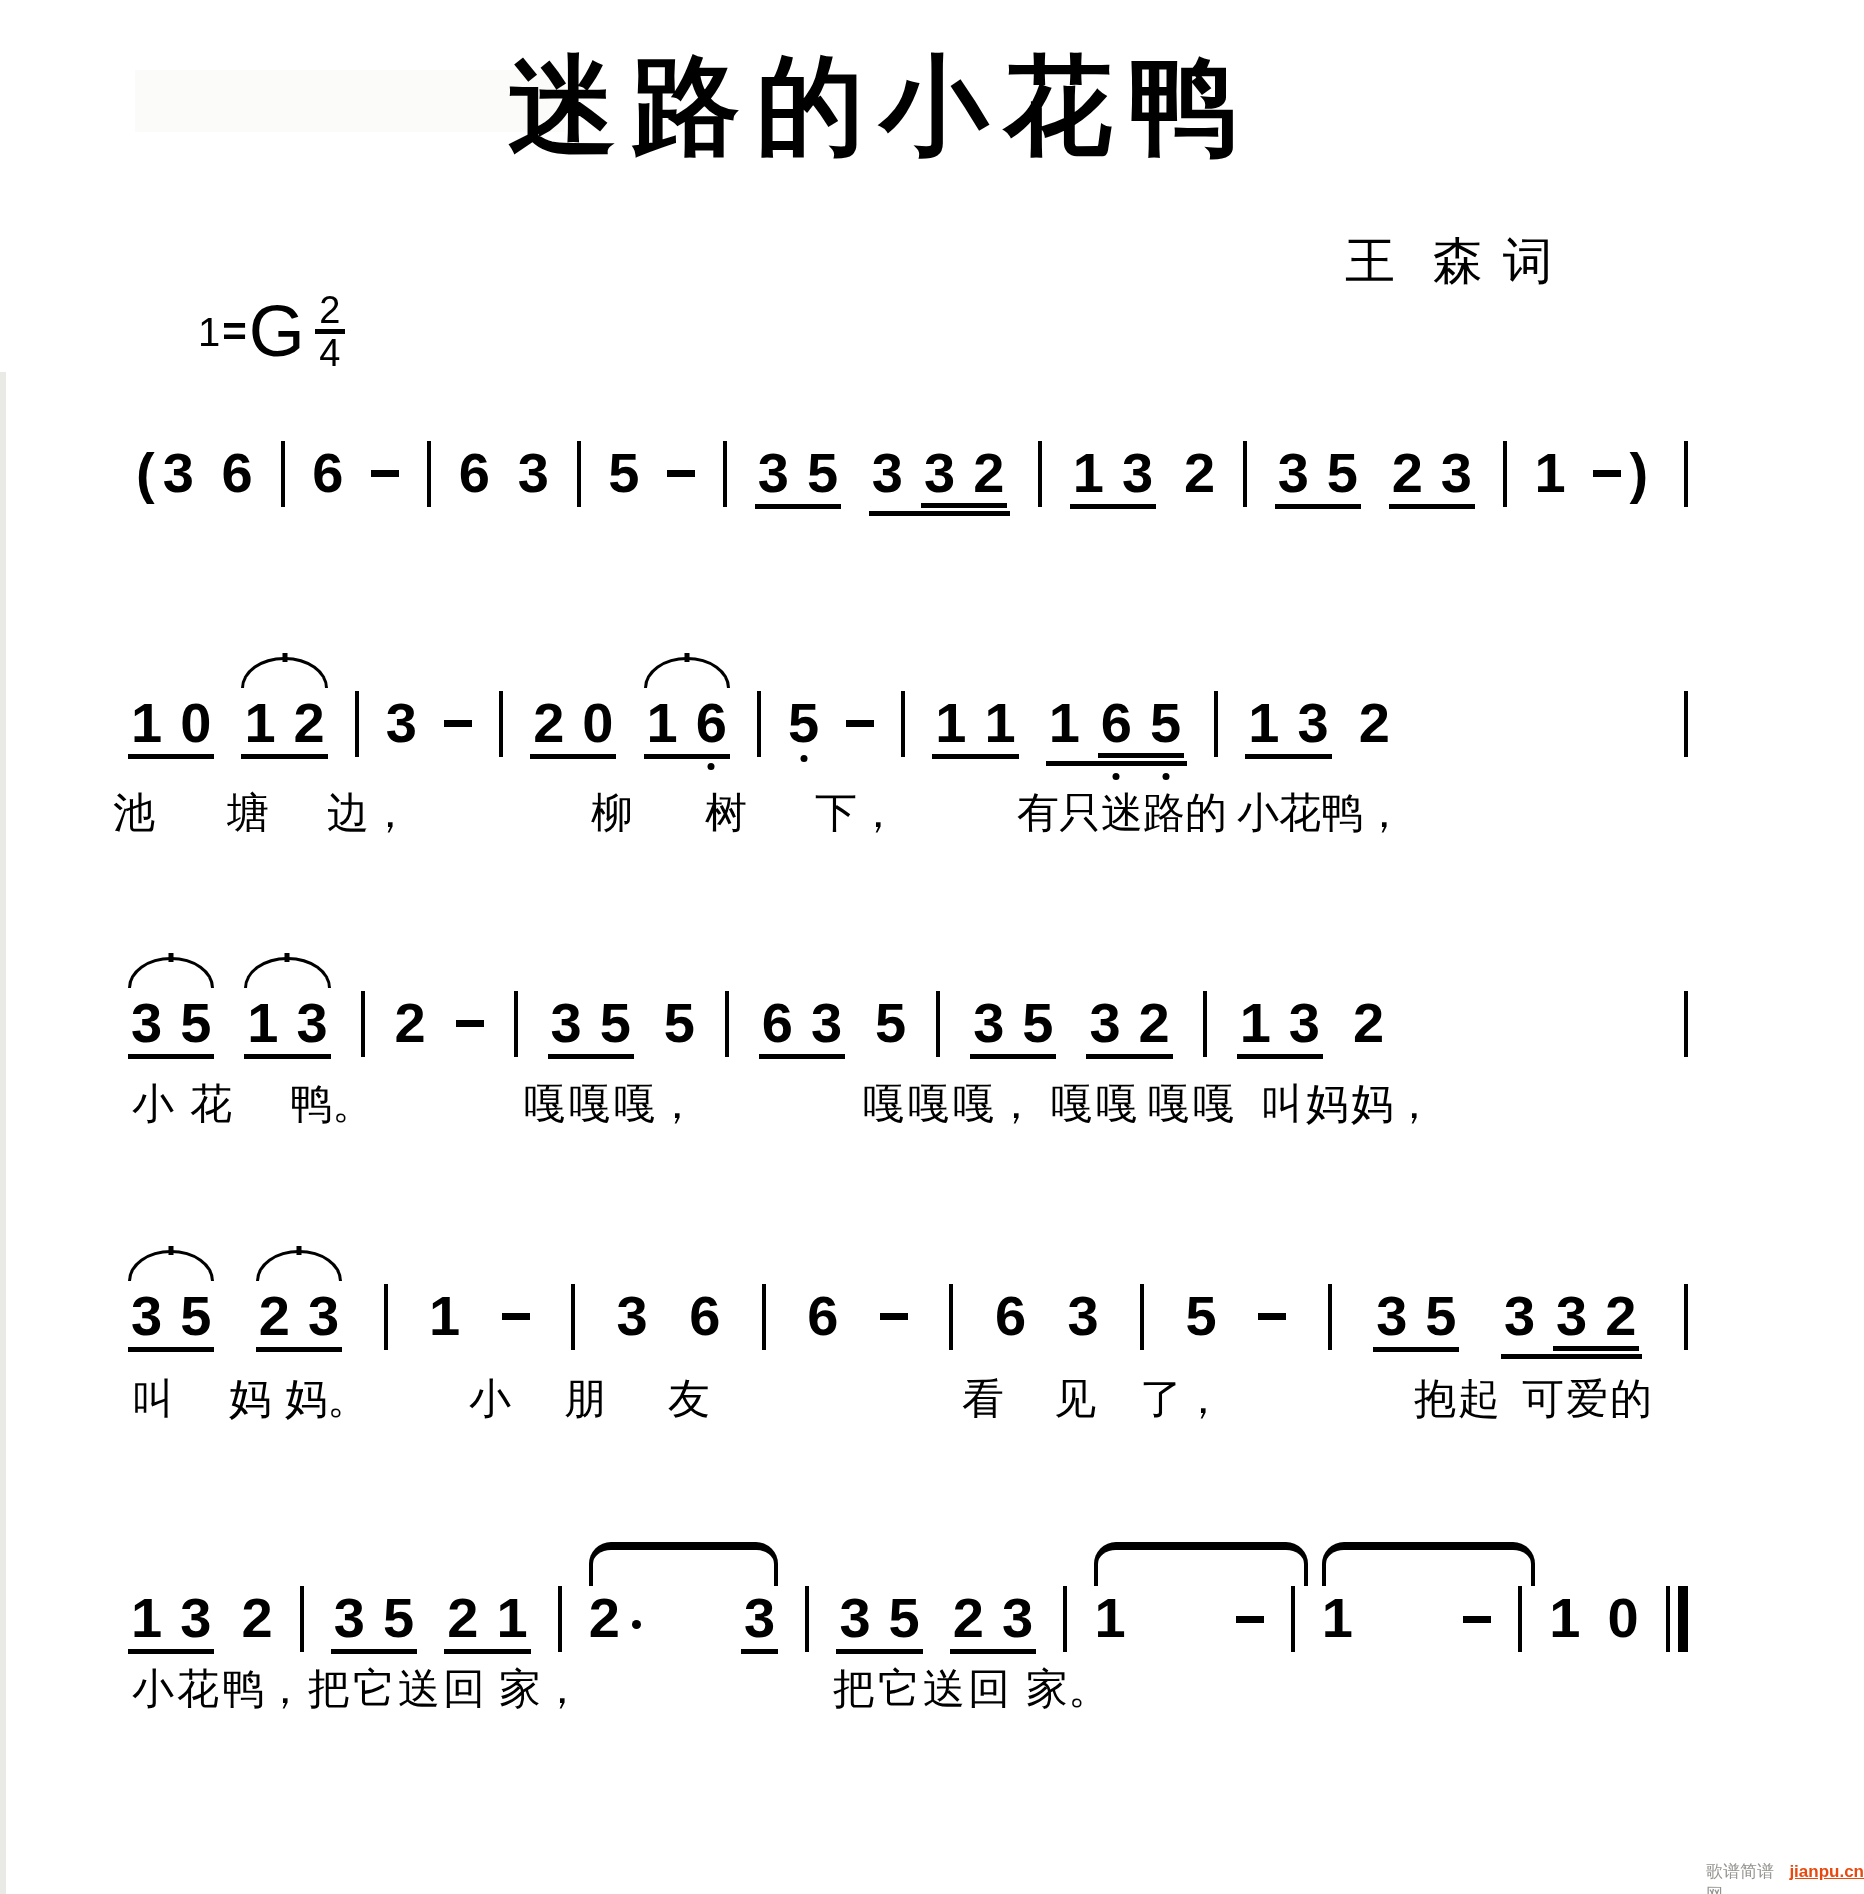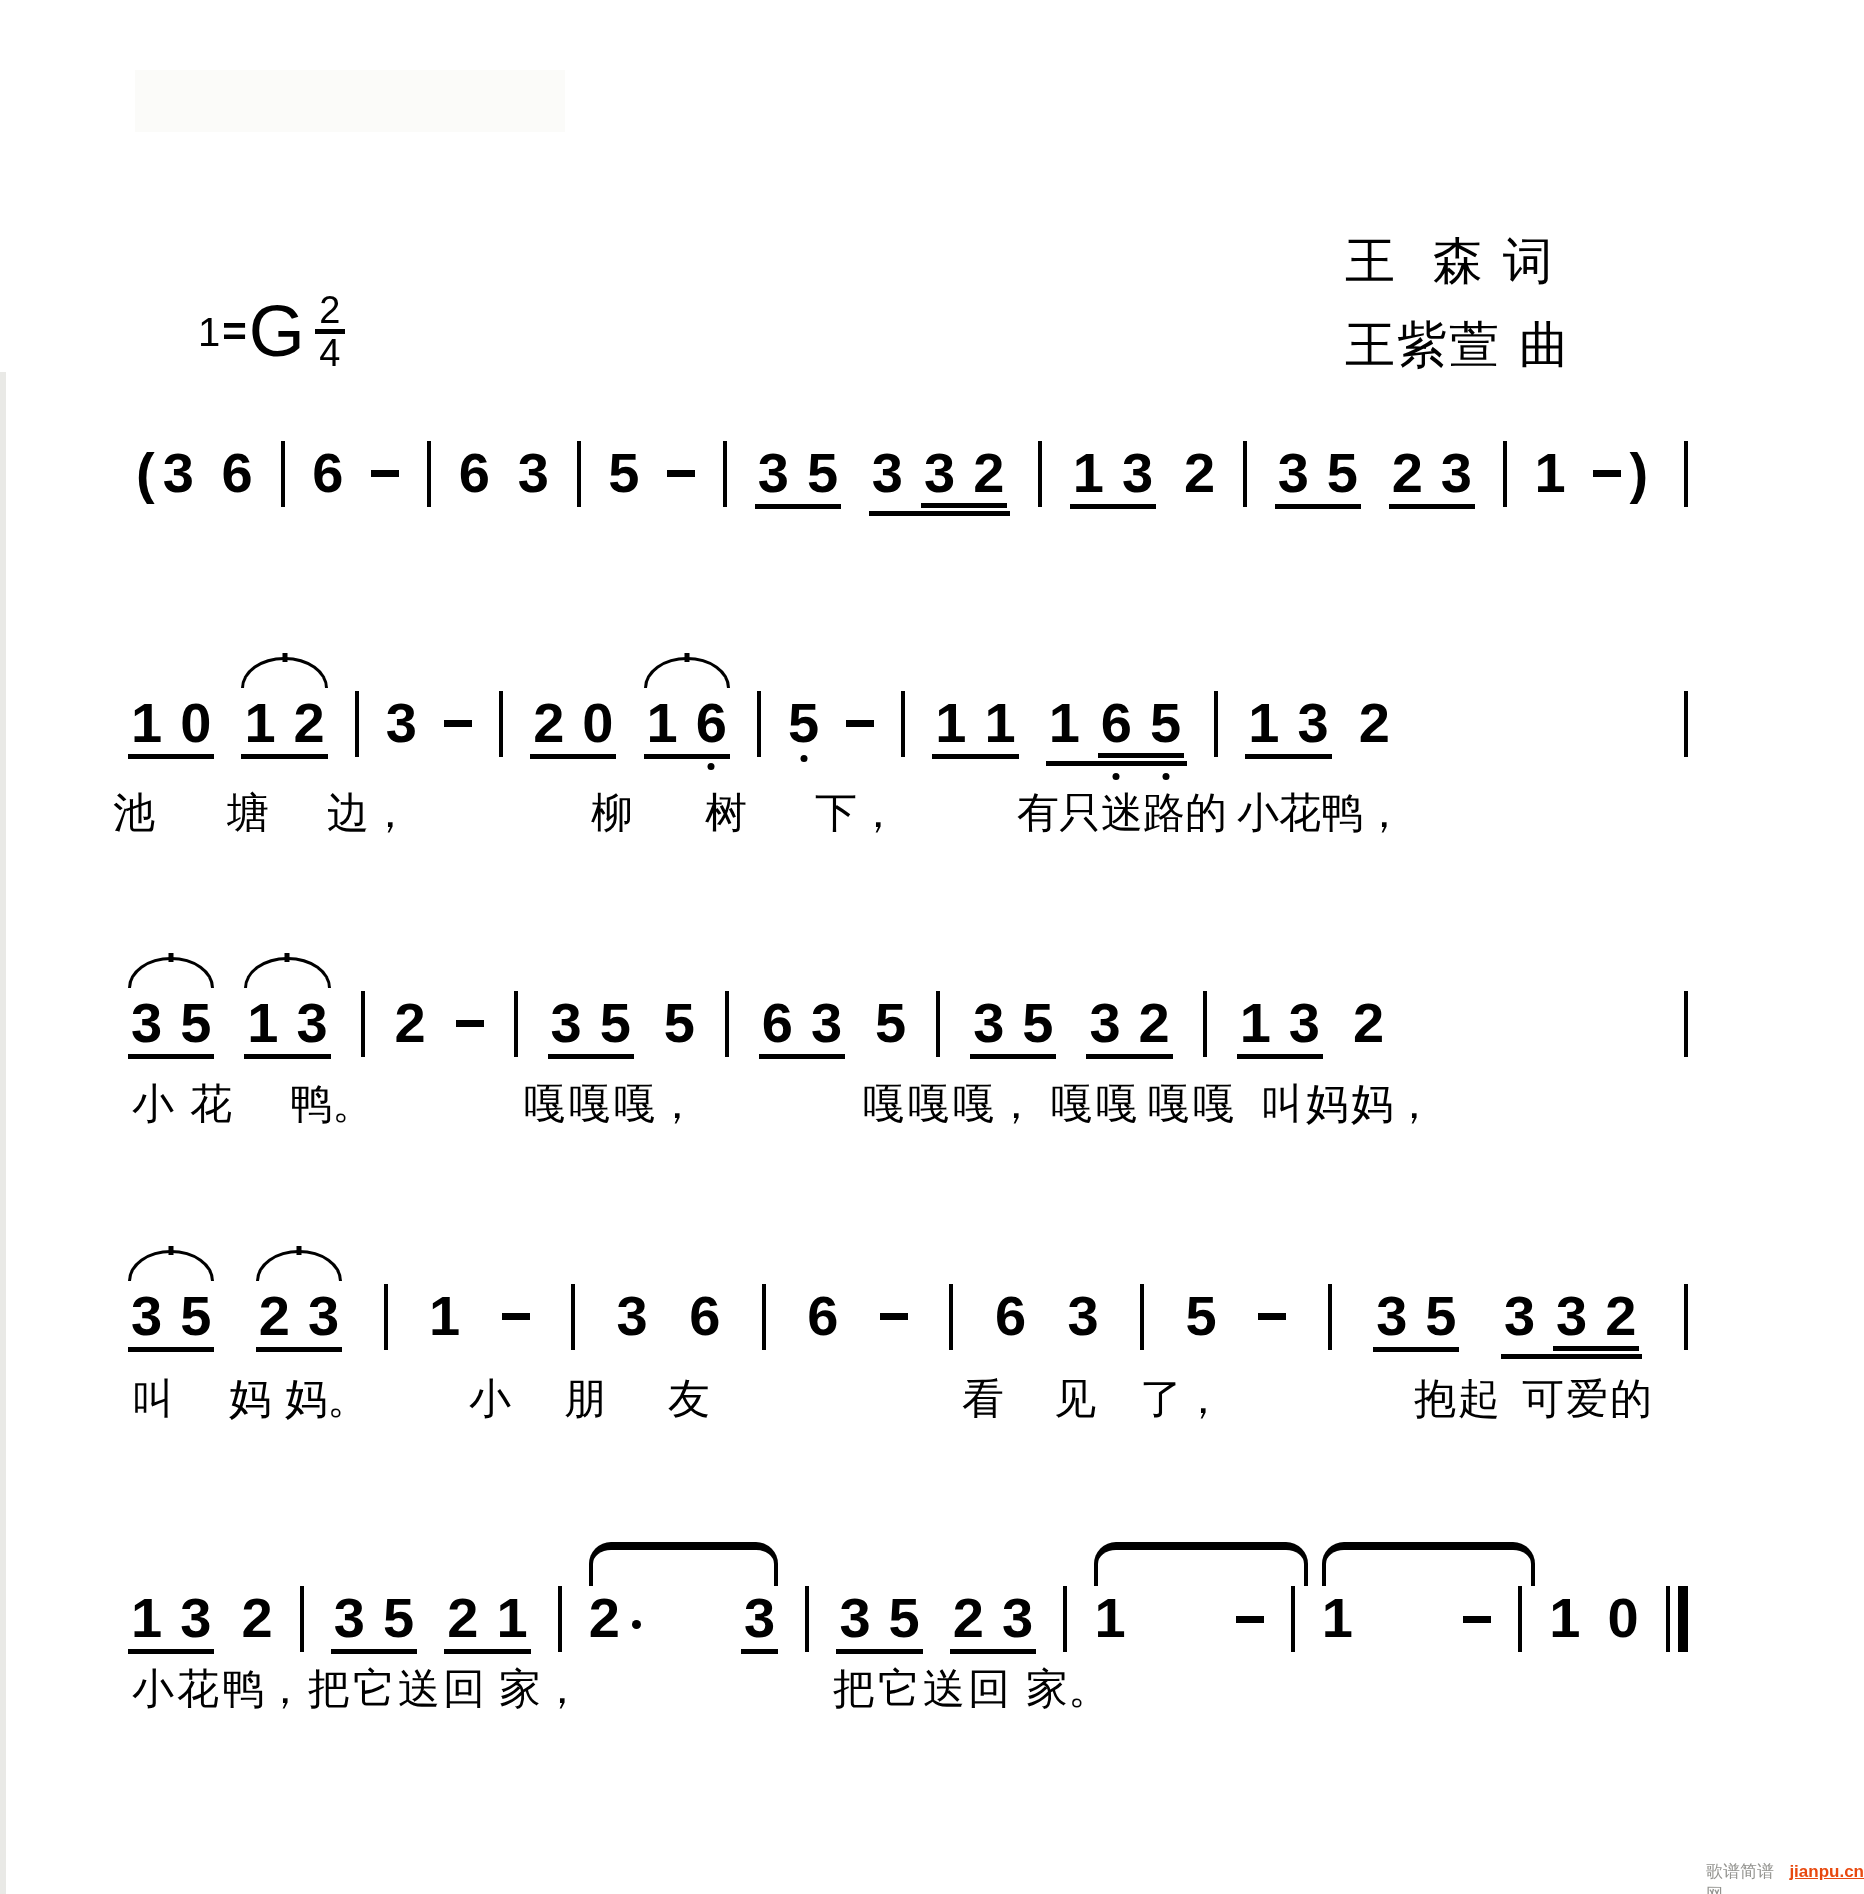--- a/index.html
+++ b/index.html
@@ -64,34 +64,34 @@
   .wm1{color:#93938f;}
   .wm2{color:#e8490f;font-weight:bold;text-decoration:underline;}
 </style>
 </head>
 <body>
 
 <div class="sheet">
   <div class="edge-left"></div>
   <div class="smudge"></div>
 
+  <h1 class="title">迷路的小花鸭</h1>
 
   <div class="keysig">
     <span class="ks-do">1</span>
     <span class="ks-eq">=</span>
     <span class="ks-key">G</span>
     <span class="meter">
       <span>2</span>
       <span class="meter-bar"></span>
       <span>4</span>
     </span>
   </div>
 
   <div class="credit c1">王  森 词</div>
-  <div class="credit c2">王紫萱 曲</div>
 
   <div id="score">
       <div class="mline" style="top: 445px;">
         <div class="cell">
           <span class="sym">(</span>
           <span class="n">3</span>
         </div>
         <div class="cell">
           <span class="n">6</span>
         </div>

